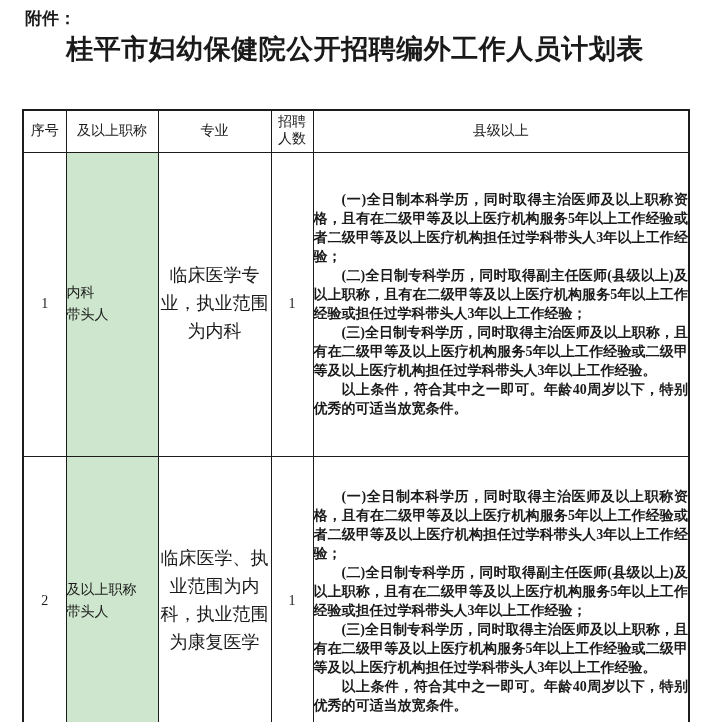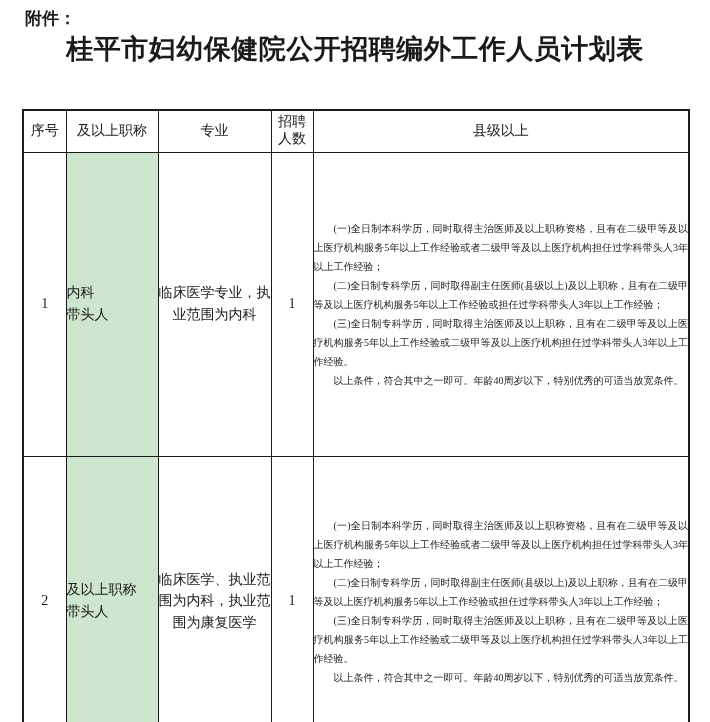--- a/index.html
+++ b/index.html
@@ -58,27 +58,28 @@
     font-size: 14px;
   }
   td.c-position {
     background: var(--highlight);
     font-size: 14px;
     line-height: 1.6;
     white-space: pre-line;
   }
   td.c-major {
     text-align: center;
-    font-size: 14px;
+    font-size: 18px;
     line-height: 1.55;
     padding: 0 5px;
   }
   td.c-conditions {
-    font-size: 10px;
+    font-size: 14px;
     padding: 6px 9px 6px 10px;
+    font-weight: bold;
   }
   td.c-conditions p {
     margin: 0;
     text-indent: 2em;
     line-height: 19px;
     text-align: justify;
   }
 </style>
 </head>
 <body>

